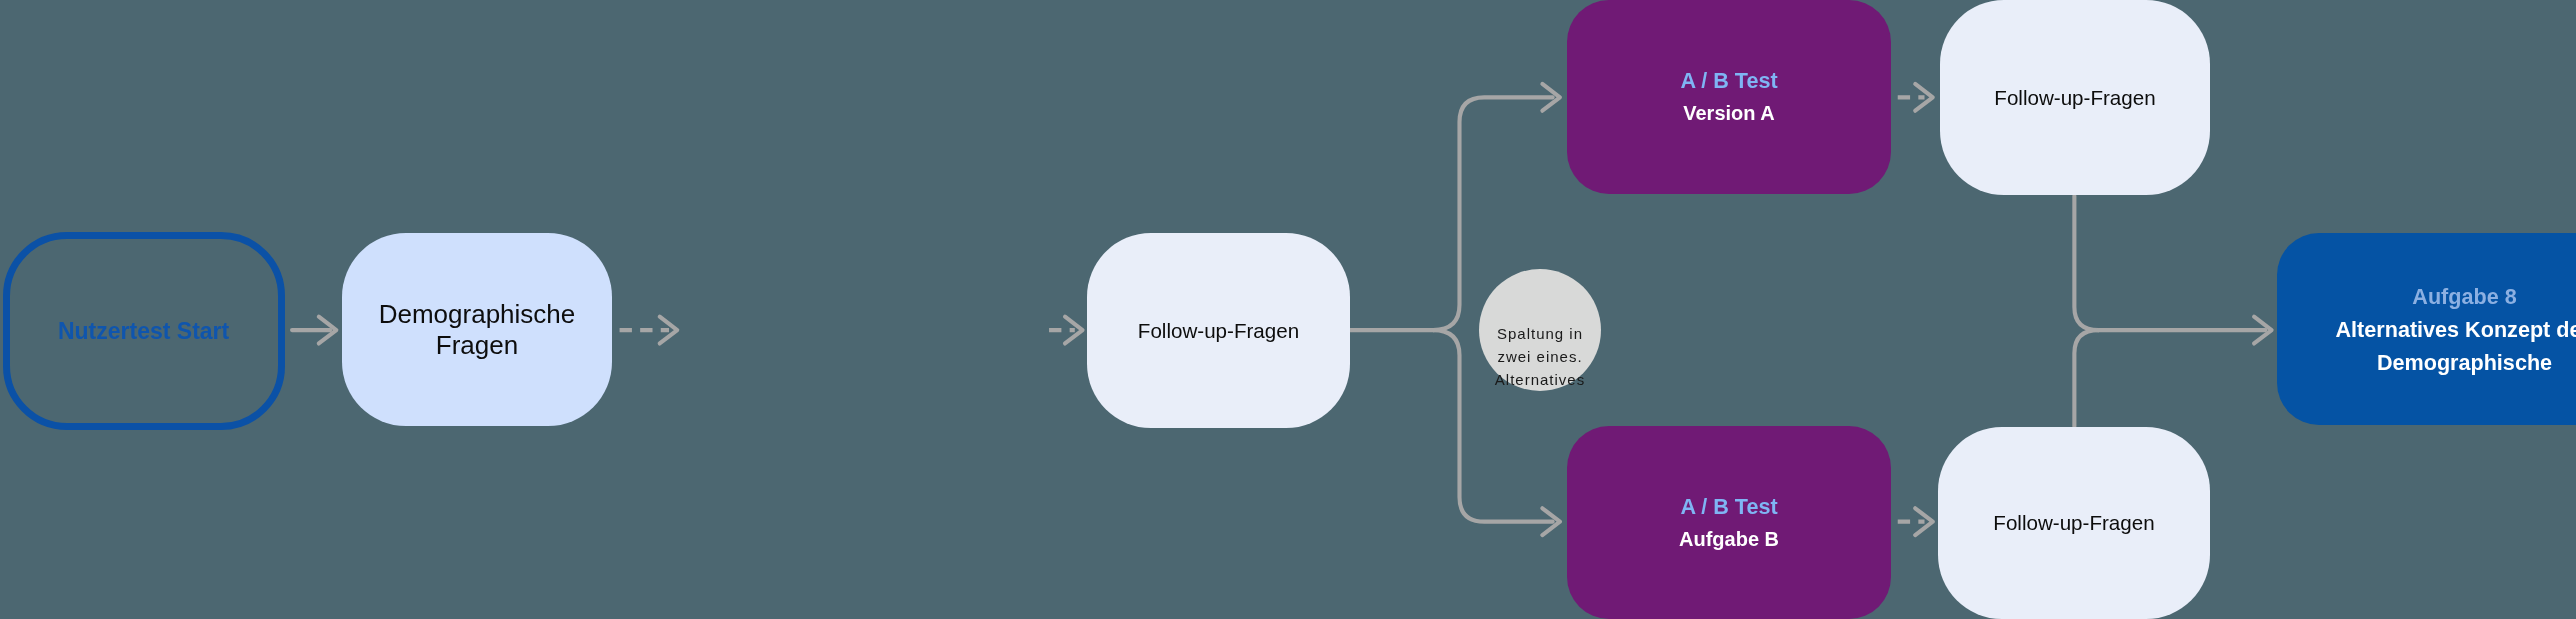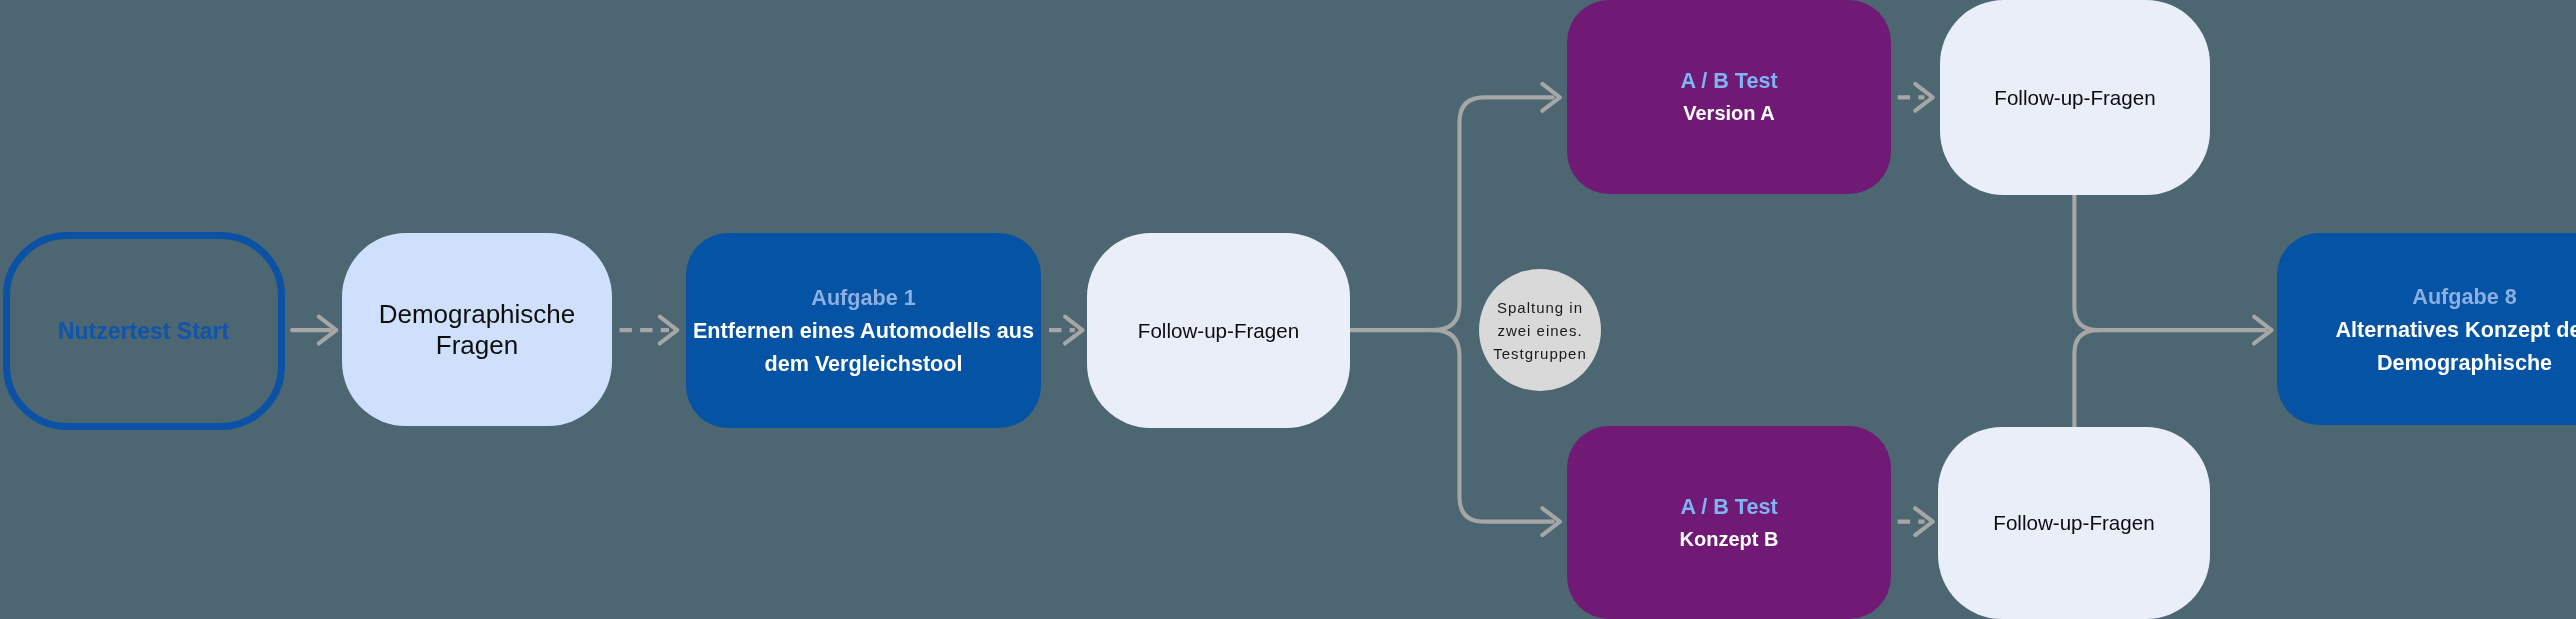--- a/index.html
+++ b/index.html
@@ -73,21 +73,21 @@
     position: absolute;
     left: 1479px;
     top: 269px;
     width: 122px;
     height: 122px;
     border-radius: 50%;
     background: #d8d9d8;
     display: flex;
     flex-direction: column;
     align-items: center;
-    justify-content: center;
+    justify-content: flex-end;
     text-align: center;
     color: #1a1a1a;
     font-size: 15px;
     line-height: 23px;
     letter-spacing: 1px;
   }
   
   #node-start        { left: 2.6px;    top: 232px; width: 282px; height: 198px; }
   #node-demographics { left: 342px;  top: 233px; width: 270px; height: 193px; }
   #node-task1        { left: 686px; top: 233px; width: 355px; height: 195px; }
@@ -168,48 +168,43 @@
   </svg>
 
   <div class="node rounded-lg outline-node" id="node-start">
     <span>Nutzertest Start</span>
   </div>
 
   <div class="node rounded-lg fill-light" id="node-demographics">
     <span>Demographische Fragen</span>
   </div>
 
-  <div class="node rounded-md fill-dark" id="node-task1">
-    <div class="task-title">Aufgabe 1</div>
-    <div class="task-body">Entfernen eines Automodells aus</div>
-    <div class="task-body">dem Vergleichstool</div>
-  </div>
 
   <div class="node rounded-lg fill-pale" id="node-followup1">
     <span>Follow-up-Fragen</span>
   </div>
 
   <div id="split-circle">
     <span>Spaltung in</span>
     <span>zwei eines.</span>
-    <span>Testgruppen</span>
+    <span>Alternatives</span>
   </div>
 
   <div class="node rounded-md fill-bright" id="node-version-a">
     <div class="ab-title">A / B Test</div>
     <div class="ab-body">Version A</div>
   </div>
 
   <div class="node rounded-lg fill-pale" id="node-followup2">
     <span>Follow-up-Fragen</span>
   </div>
 
   <div class="node rounded-md fill-bright" id="node-version-b">
     <div class="ab-title">A / B Test</div>
-    <div class="ab-body">Konzept B</div>
+    <div class="ab-body">Aufgabe B</div>
   </div>
 
   <div class="node rounded-lg fill-pale" id="node-followup3">
     <span>Follow-up-Fragen</span>
   </div>
 
   <div class="node rounded-md fill-dark" id="node-task4">
     <div class="task-title">Aufgabe 8</div>
     <div class="task-body">Alternatives Konzept des</div>
     <div class="task-body">Demographische</div>

